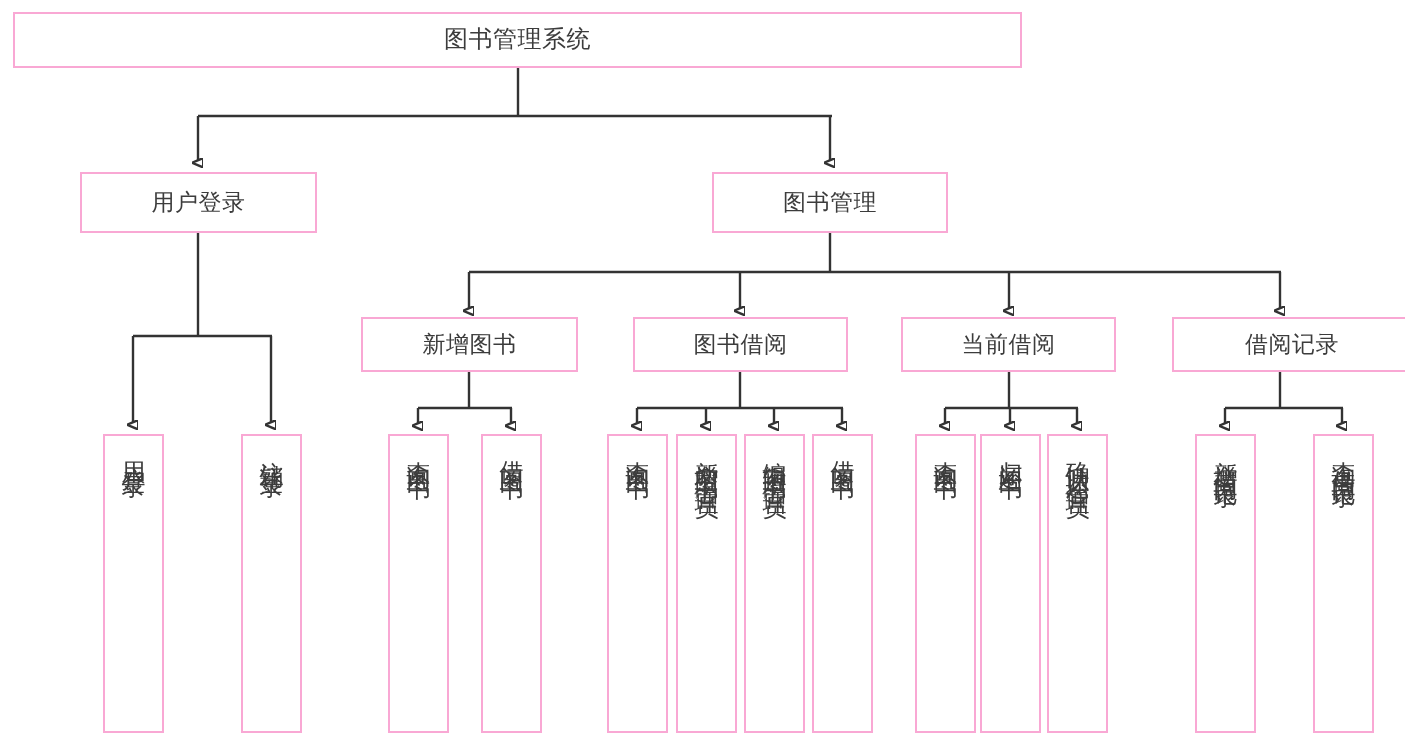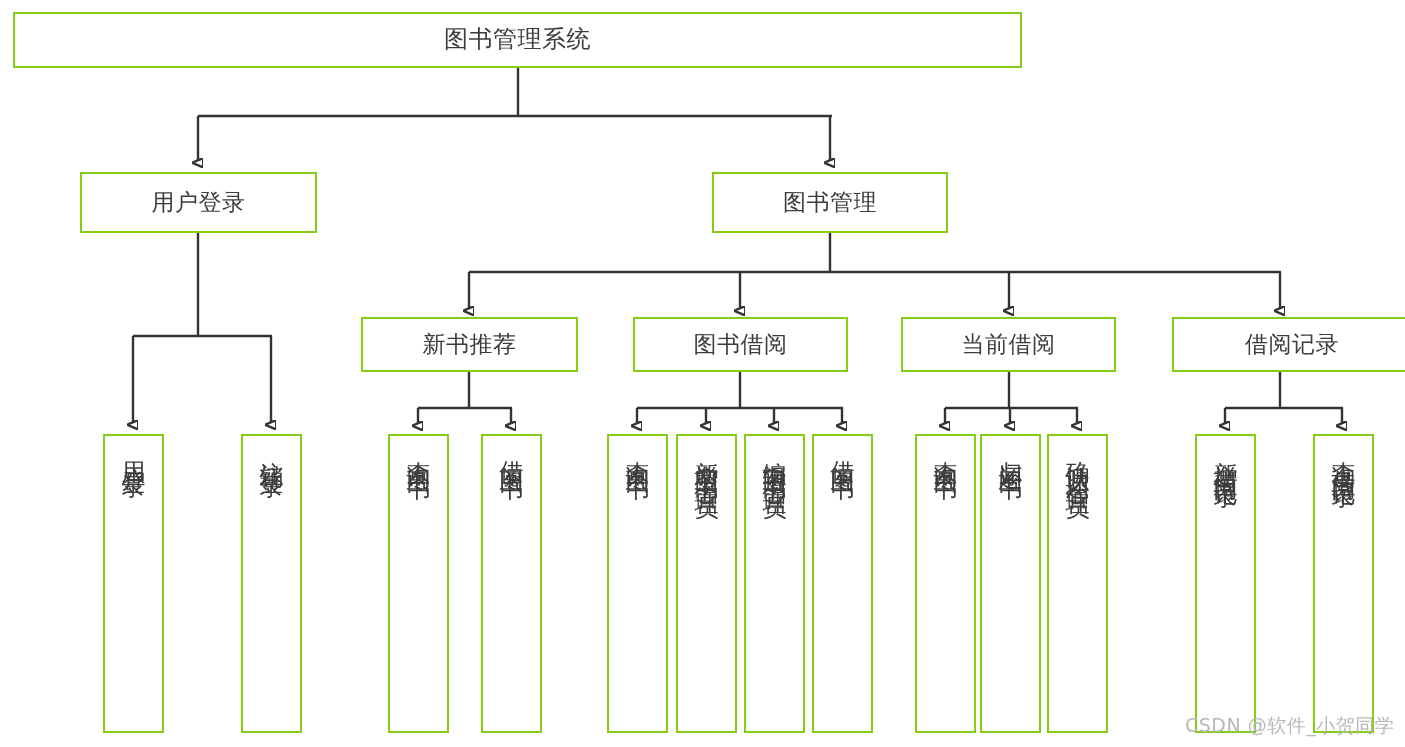--- a/index.html
+++ b/index.html
@@ -14,21 +14,21 @@
     position: relative;
     width: 1405px;
     height: 747px;
     background: #ffffff;
     overflow: hidden;
   }
   .node {
     position: absolute;
     box-sizing: border-box;
     background: #ffffff;
-    border: 2px solid #84cc16;
+    border: 2px solid #f9a8d4;
     display: flex;
     align-items: center;
     justify-content: center;
     color: #3a3a3a;
   }
   .node .label {
     text-align: center;
     line-height: 1.05;
     color: #3c3c3c;
     white-space: nowrap;
@@ -136,21 +136,21 @@
   </div>
 
   <div class="node h" style="left:80px; top:172px; width:237px; height:61px;">
     <span class="label">用户登录</span>
   </div>
   <div class="node h" style="left:712px; top:172px; width:236px; height:61px;">
     <span class="label">图书管理</span>
   </div>
 
   <div class="node h" style="left:361px; top:317px; width:217px; height:55px;">
-    <span class="label">新书推荐</span>
+    <span class="label">新增图书</span>
   </div>
   <div class="node h" style="left:901px; top:317px; width:215px; height:55px;">
     <span class="label">当前借阅</span>
   </div>
   <div class="node h" style="left:633px; top:317px; width:215px; height:55px;">
     <span class="label">图书借阅</span>
   </div>
   <div class="node h" style="left:1172px; top:317px; width:240px; height:55px;">
     <span class="label">借阅记录</span>
   </div>
@@ -192,15 +192,14 @@
     <span class="label">确认归还（管理员）</span>
   </div>
 
   <div class="node v" style="left:1195px; top:434px; width:61px; height:299px;">
     <span class="label">新增借阅记录</span>
   </div>
   <div class="node v" style="left:1313px; top:434px; width:61px; height:299px;">
     <span class="label">查询借阅记录</span>
   </div>
 
-  <div class="watermark">CSDN @软件_小贺同学</div>
 
 </div>
 
 </body></html>

